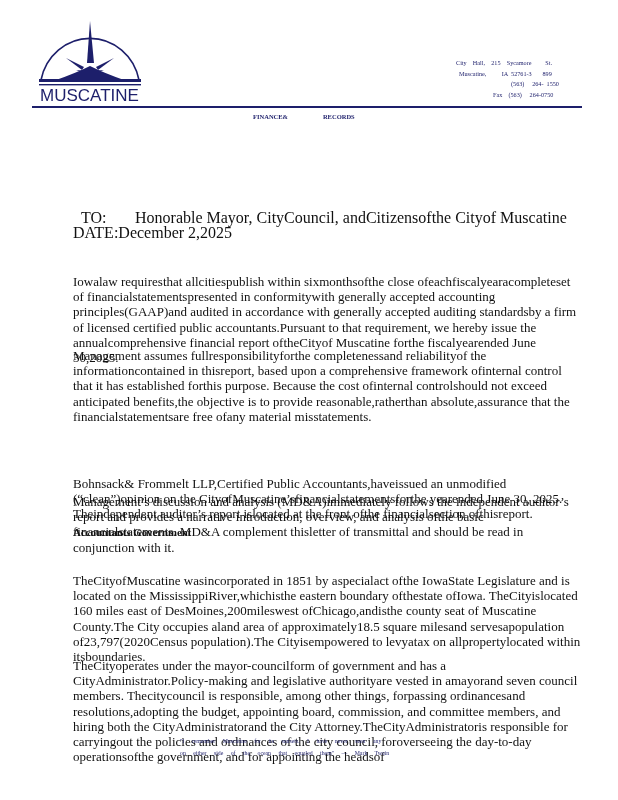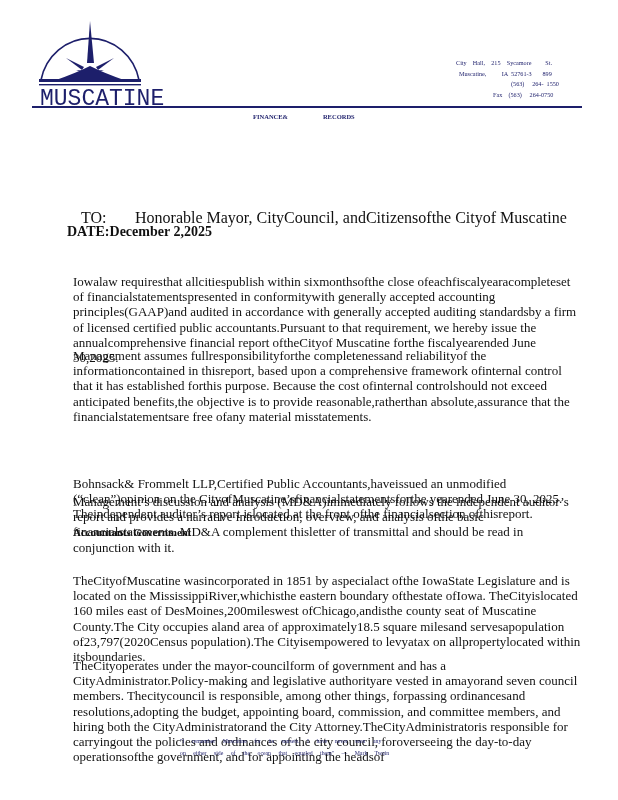--- a/index.html
+++ b/index.html
@@ -1,31 +1,31 @@
 <!DOCTYPE html>
 <html><head>
 <meta charset="utf-8">
 <style>
   html, body { margin:0; padding:0; background:#ffffff; }
   body { width:618px; height:800px; position:relative; overflow:hidden;
          font-family:"Liberation Serif","DejaVu Serif",serif; color:#111111; }
   .logo { position:absolute; left:36px; top:18px; width:110px; height:88px; }
   .logo svg { position:absolute; left:0; top:0; }
-  .logo-text { position:absolute; left:4px; top:68px; font-size:23px; color:#1d1f6b;
-               letter-spacing:0px; font-family:Liberation Mono, monospace; }
+  .logo-text { position:absolute; left:4px; top:68px; font-size:17px; color:#1d1f6b;
+               letter-spacing:0px; font-family:Liberation Sans, sans-serif; }
   .address { position:absolute; left:456px; top:58px; width:140px; font-size:6.2px;
              color:#1d1f6b; font-family:"Liberation Serif",serif; line-height:10.5px; }
   .address .ln { display:block; white-space:pre; }
   .rule { position:absolute; left:32px; top:106px; width:550px; height:1.5px; background:#1d1f6b; }
   .dept { position:absolute; left:253px; top:113px; font-size:6.5px; font-weight:bold;
           color:#1d1f6b; word-spacing:10px; white-space:pre; }
   .body-text { position:absolute; left:73px; width:510px; font-size:13px; line-height:15.2px;margin-top:18px; }
   .to-row { position:absolute; left:73px; top:191px; font-size:16px; white-space:pre; }
   .to-label { display:inline-block; width:54px; }
-  .date-row { position:absolute; left:67px; top:224px; font-size:14px;font-weight:bold; }
+  .date-row { position:absolute; left:73px; top:224px; font-size:16px; }
   p { margin:0; }
   .heading { position:absolute; left:73px; top:526px; font-size:10.8px; font-weight:bold; }
   .quote { position:absolute; left:180px; top:735px; width:280px; font-size:5.8px;
            color:#1d1f6b; line-height:12px; word-spacing:6px; }
 </style>
 </head>
 <body>
 
 <div class="logo">
   <svg width="110" height="70" viewBox="0 0 110 70">

